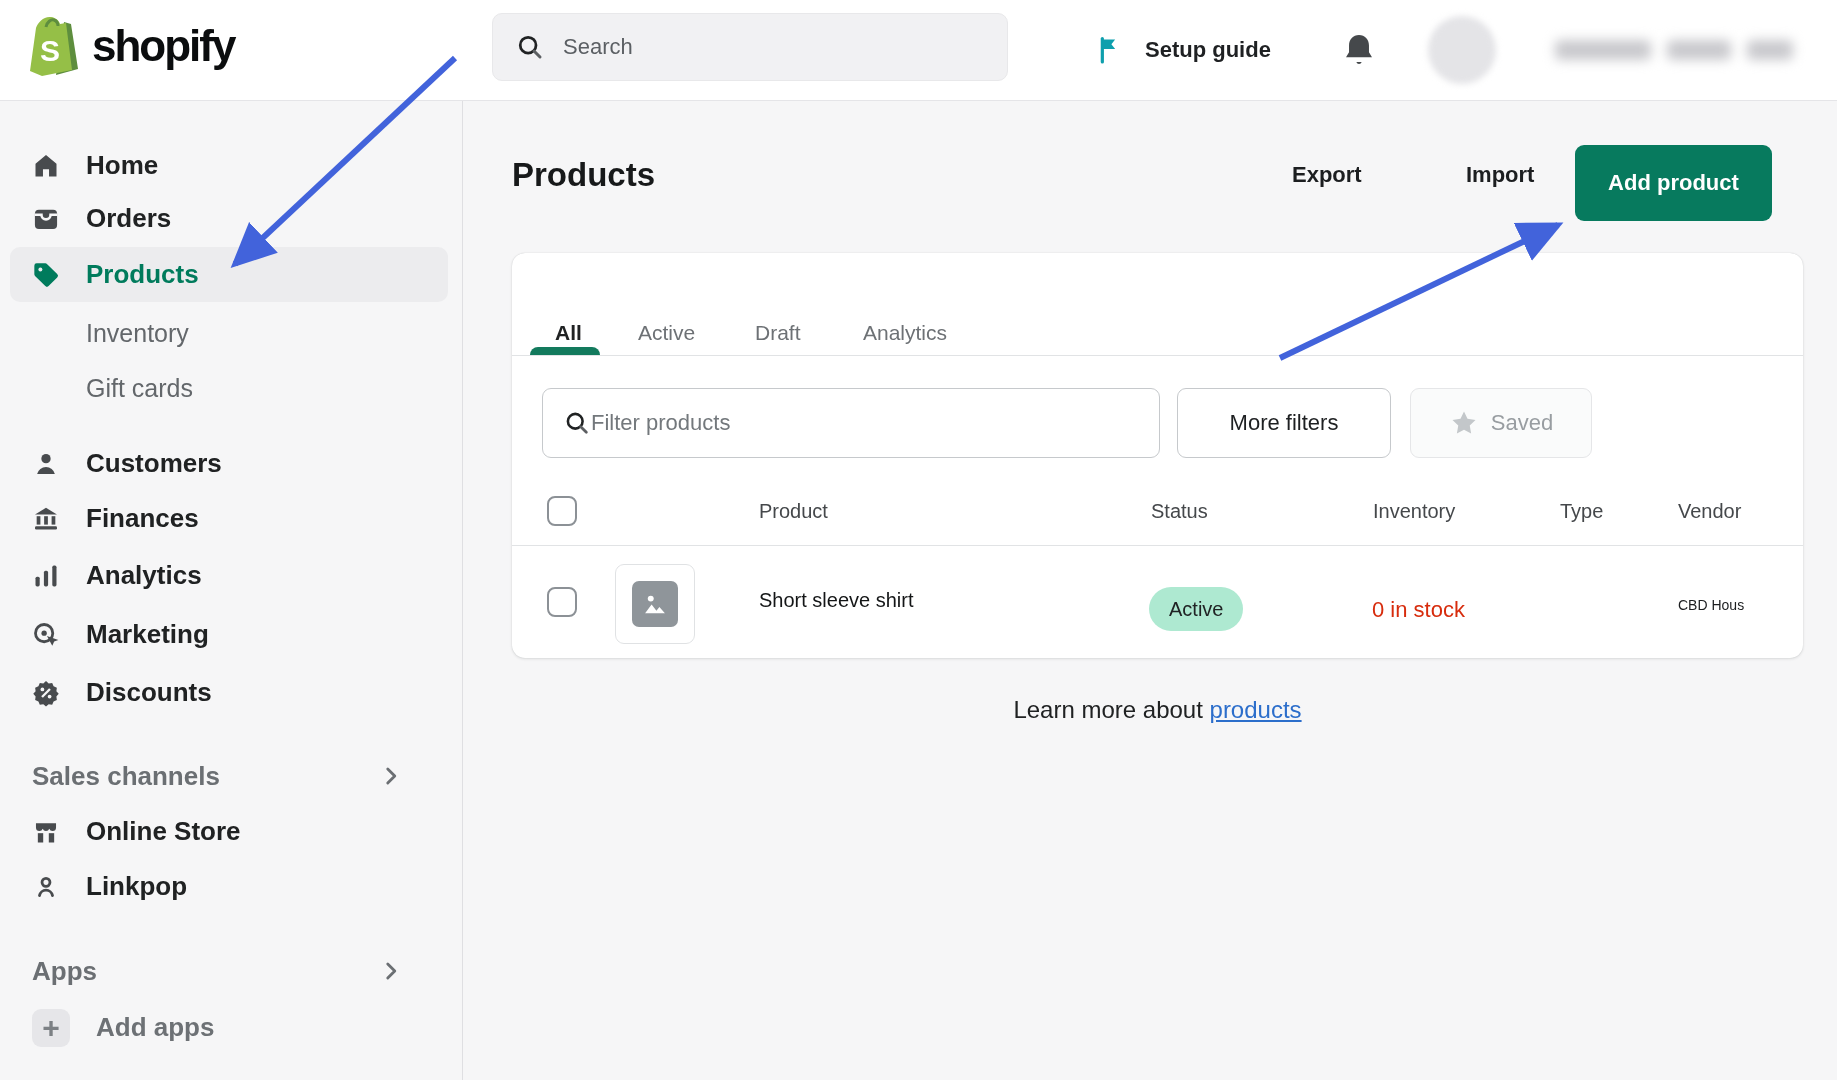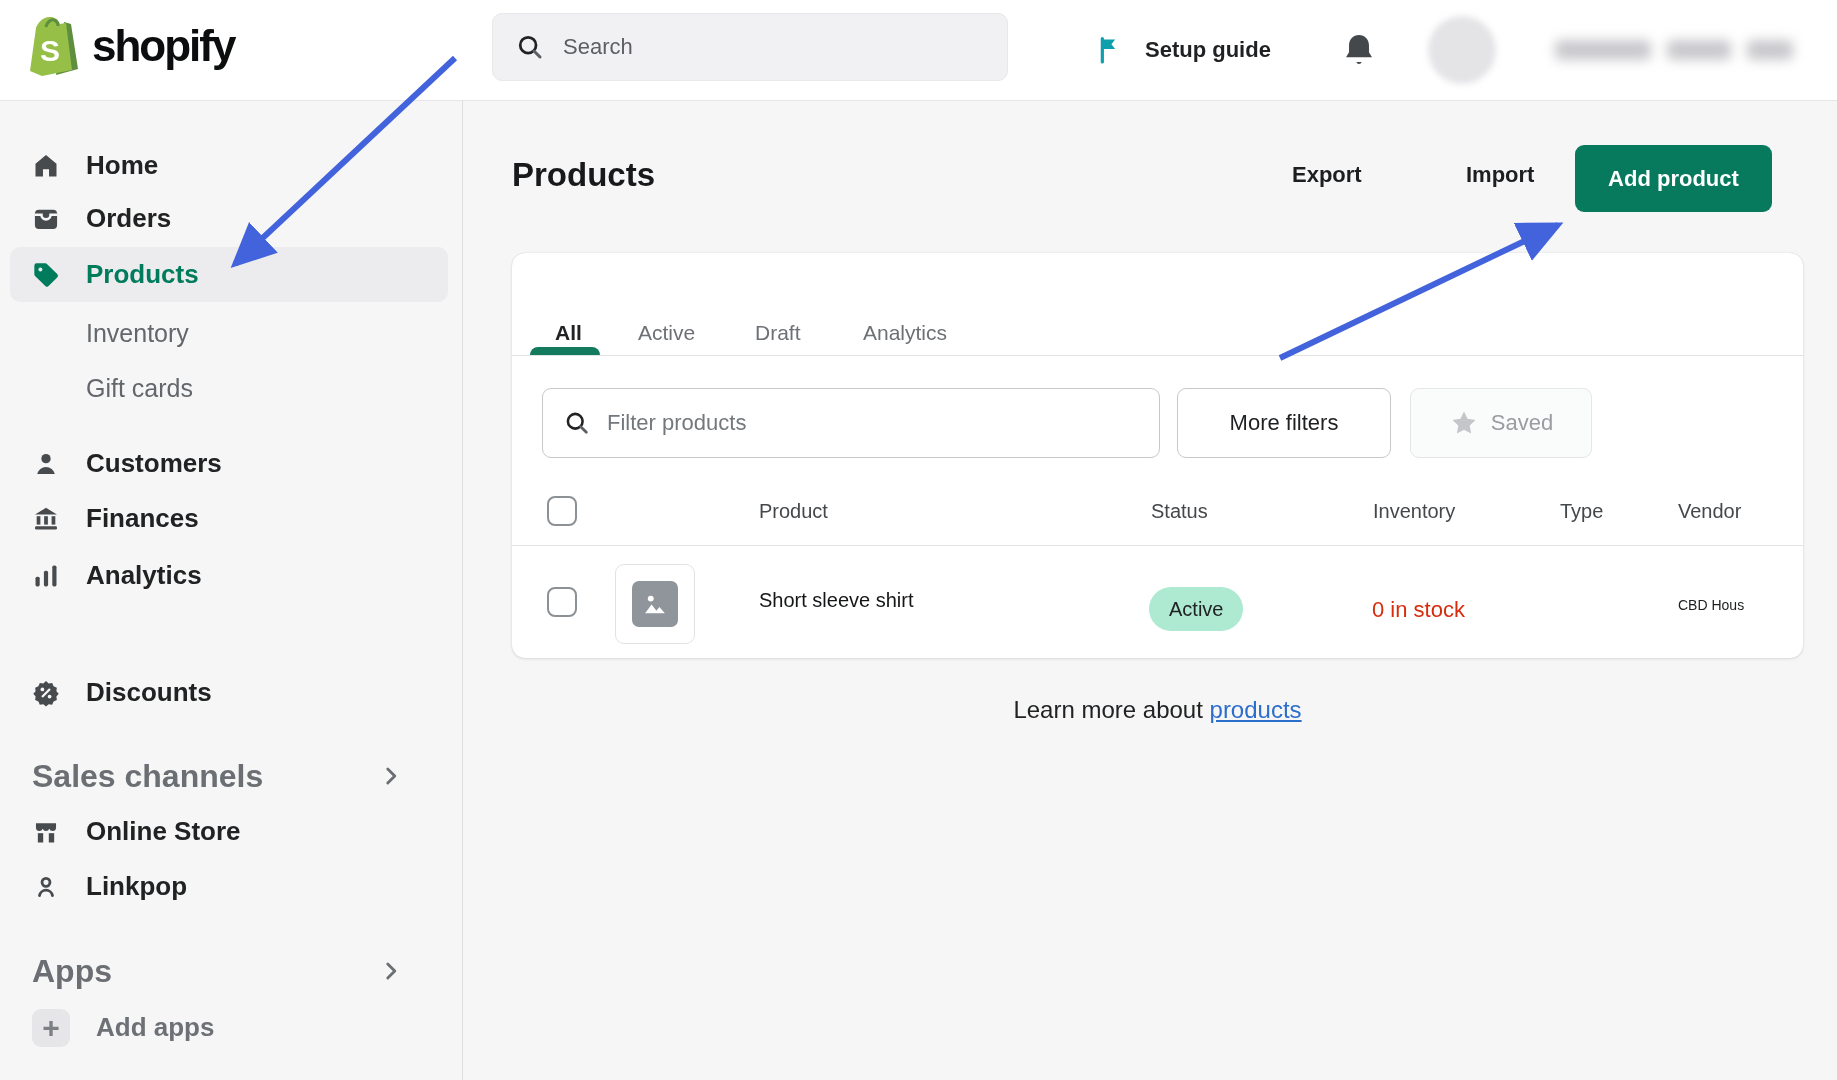--- a/index.html
+++ b/index.html
@@ -31,48 +31,48 @@
             display:flex;align-items:center;box-sizing:border-box;padding-left:22px;gap:26px;cursor:pointer;}
   .nav-item .nico{width:28px;height:28px;flex:0 0 28px;color:#484b4e;}
   .nav-label{font-size:26px;font-weight:600;color:#202223;}
   .nav-item.selected{background:#ececee;}
   .nav-item.selected .nav-label{color:#007b5c;}
   .nav-item.selected .nico{color:#007b5c;}
   .nav-sub{padding-left:76px;}
   .nav-sub .nav-label{font-size:25px;font-weight:500;color:#63676b;}
   .nav-head{position:absolute;left:32px;width:400px;height:40px;display:flex;align-items:center;
             justify-content:space-between;cursor:pointer;}
-  .nav-head .nav-head-label{font-size:32px;font-weight:700;color:#6b6f73;}
+  .nav-head .nav-head-label{font-size:26px;font-weight:700;color:#6b6f73;}
   .nav-head .chev{width:26px;height:26px;color:#6b6f73;margin-right:28px;}
   .addapps-box{width:38px;height:38px;border-radius:9px;background:#e6e6e9;color:#7c8084;
                display:flex;align-items:center;justify-content:center;font-size:30px;font-weight:600;flex:0 0 38px;}
   .addapps-label{font-size:26px;font-weight:600;color:#6d7175;}
 
   
   .page-title{position:absolute;left:512px;top:156px;font-size:33px;font-weight:700;color:#17191a;}
   .txt-btn{position:absolute;top:162px;font-size:22px;font-weight:600;color:#1c1e20;cursor:pointer;}
   .btn-export{left:1292px;}
   .btn-import{left:1418px;margin-left:48px;}
-  .btn-add{position:absolute;left:1575px;top:145px;width:197px;height:67px;background:#077a5e;
+  .btn-add{position:absolute;left:1575px;top:145px;width:197px;height:76px;background:#077a5e;
            border:none;border-radius:9px;color:#ffffff;font-size:22px;font-weight:600;
            font-family:"Liberation Sans", sans-serif;cursor:pointer;}
 
   
   .card{position:absolute;left:512px;top:253px;width:1291px;height:405px;background:#ffffff;
         border-radius:13px;box-shadow:0 1px 3px rgba(22,29,37,.12), 0 0 1px rgba(22,29,37,.18);
         overflow:hidden;}
   .tab{position:absolute;top:80px;transform:translateY(-50%);font-size:21px;color:#6d7175;
        font-weight:500;cursor:pointer;}
   .tab.active{color:#202223;font-weight:600;}
   .tab-underline{position:absolute;left:18px;top:94px;width:70px;height:8px;background:#137a5d;
                  border-radius:8px 8px 0 0;}
   .tabs-divider{position:absolute;left:0;top:102px;width:100%;height:1px;background:#e1e3e5;}
   .filter-input{position:absolute;left:30px;top:135px;width:618px;height:70px;background:#fff;
                 border:1px solid #c6c9cc;border-radius:9px;display:flex;align-items:center;
-                box-sizing:border-box;padding-left:20px;gap:16px;}
+                box-sizing:border-box;padding-left:20px;}
   .filter-input .ph{font-size:22px;color:#73787c;}
   .pill-btn{position:absolute;top:135px;height:70px;background:#fff;border:1px solid #c6c9cc;
             border-radius:9px;box-sizing:border-box;display:flex;align-items:center;justify-content:center;
             gap:12px;font-size:22px;font-weight:500;color:#1e2022;cursor:pointer;
             font-family:"Liberation Sans", sans-serif;}
   .btn-morefilters{left:665px;width:214px;}
   .btn-saved{left:898px;width:182px;background:#fafbfb;border-color:#e5e6e8;color:#989da1;}
   .btn-sort{left:1097px;width:160px;}
   .chk{position:absolute;width:30px;height:30px;border:2.5px solid #8c9196;border-radius:8px;
        background:#fff;box-sizing:border-box;cursor:pointer;}
@@ -197,20 +197,28 @@
 
     <div class="nav-item" style="top:448px">
       <svg class="nico" viewBox="0 0 24 24">
         <rect x="3" y="12.6" width="3.6" height="8.4" rx="1.4" fill="currentColor"></rect>
         <rect x="10.2" y="7.6" width="3.6" height="13.4" rx="1.4" fill="currentColor"></rect>
         <rect x="17.4" y="3" width="3.6" height="18" rx="1.4" fill="currentColor"></rect>
       </svg>
       <span class="nav-label">Analytics</span>
     </div>
 
+    <div class="nav-item" style="top:507px">
+      <svg class="nico" viewBox="0 0 24 24">
+        <circle class="icon-stroke" cx="10.4" cy="10.4" r="7.4" stroke-width="2.4"></circle>
+        <circle cx="10.4" cy="10.4" r="2.3" fill="currentColor"></circle>
+        <path d="M12.8 12.8 l4.6 8.4 1.6 -3.6 3.6 -1.4 z" fill="currentColor"></path>
+      </svg>
+      <span class="nav-label">Marketing</span>
+    </div>
 
     <div class="nav-item" style="top:565px">
       <svg class="nico" viewBox="0 0 24 24">
         <path d="M12 1.8 l2.3 2 3 -.4 1.2 2.8 2.8 1.2 -.4 3 2 2.3 -2 2.3 .4 3 -2.8 1.2 -1.2 2.8 -3 -.4 -2.3 2 -2.3 -2 -3 .4 -1.2 -2.8 -2.8 -1.2 .4 -3 -2 -2.3 2 -2.3 -.4 -3 2.8 -1.2 1.2 -2.8 3 .4 z" fill="currentColor"></path>
         <line x1="8.6" y1="15.4" x2="15.4" y2="8.6" stroke="#f6f6f7" stroke-width="2"></line>
         <circle cx="8.9" cy="8.9" r="1.6" fill="#f6f6f7"></circle>
         <circle cx="15.1" cy="15.1" r="1.6" fill="#f6f6f7"></circle>
       </svg>
       <span class="nav-label">Discounts</span>
     </div>

